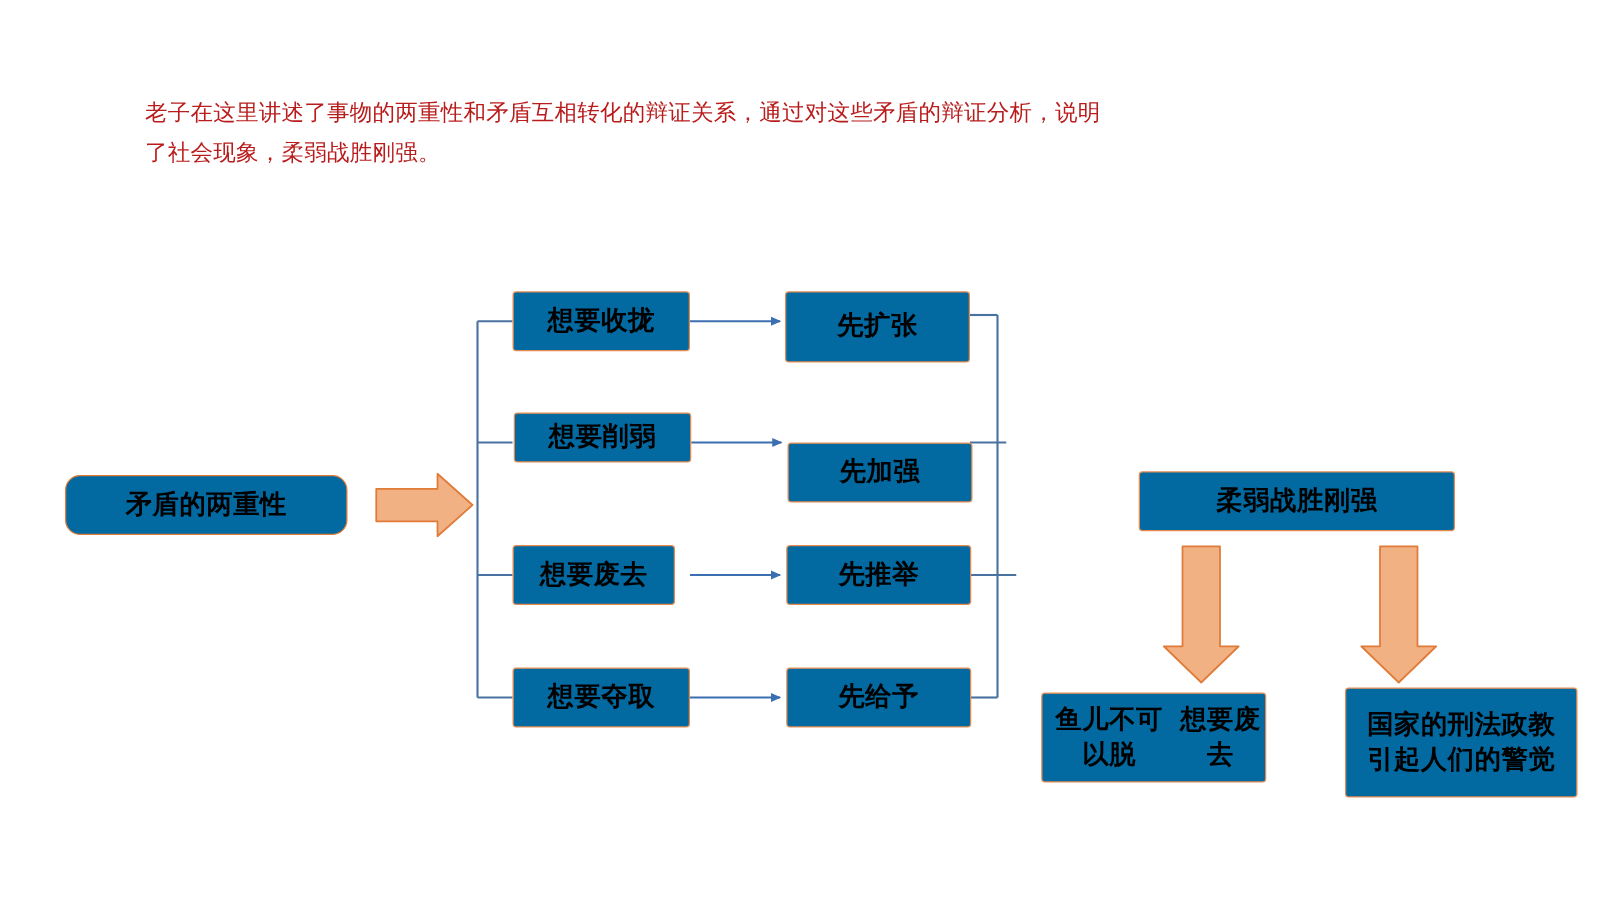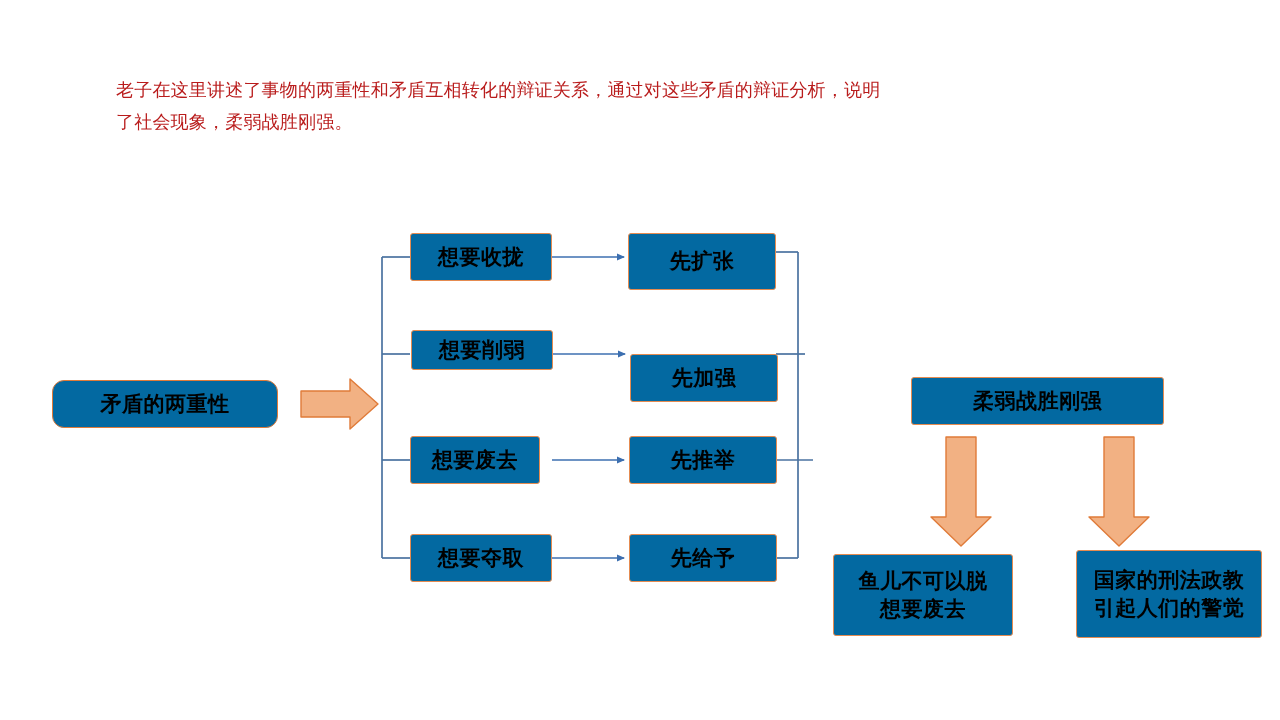--- a/index.html
+++ b/index.html
@@ -129,21 +129,21 @@
     <span>先推举</span>
   </div>
   <div class="node" style="left:629px; top:534px; width:148px; height:48px;">
     <span>先给予</span>
   </div>
 
   <div class="node" style="left:911px; top:377px; width:253px; height:48px;">
     <span>柔弱战胜刚强</span>
   </div>
 
-  <div class="node two-line" style="left:833px; top:554px; width:180px; height:82px; flex-direction:column;">
+  <div class="node two-line" style="left:833px; top:554px; width:180px; height:72px; flex-direction:row;">
     <span>鱼儿不可以脱</span>
     <span>想要废去</span>
   </div>
   <div class="node two-line" style="left:1076px; top:550px; width:186px; height:88px; flex-direction:column;">
     <span>国家的刑法政教</span>
     <span>引起人们的警觉</span>
   </div>
 
 </div>
 

